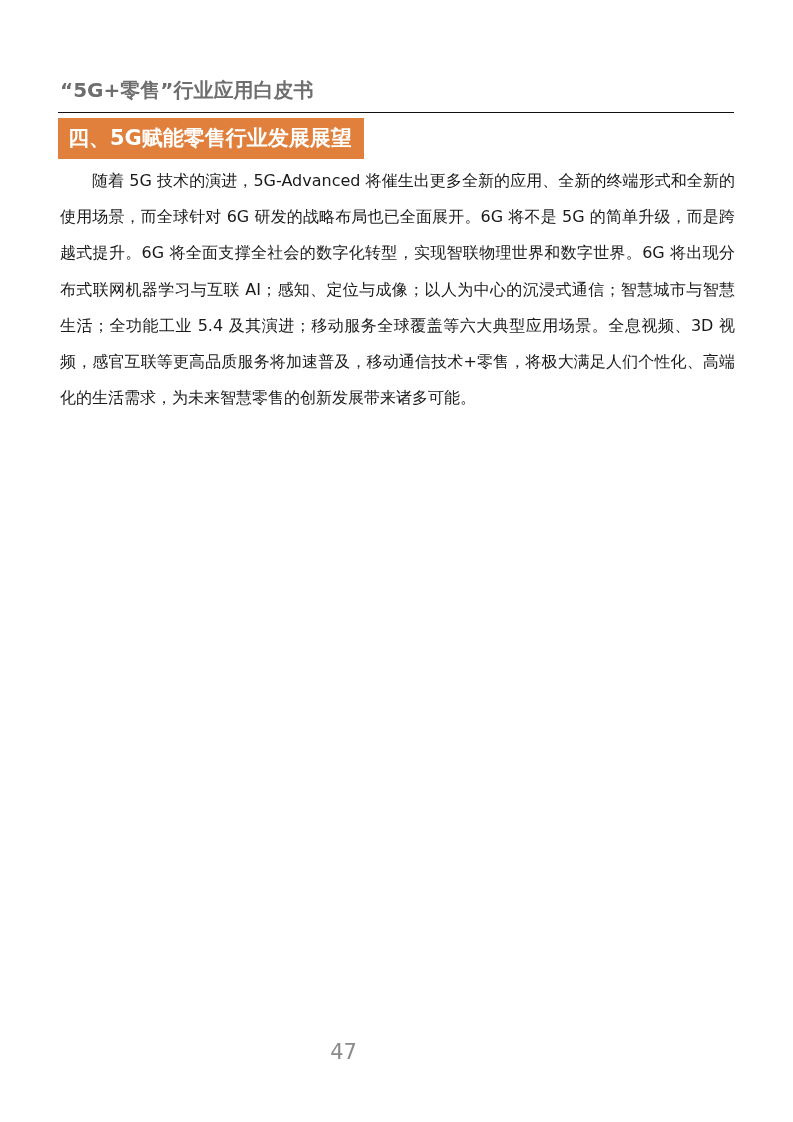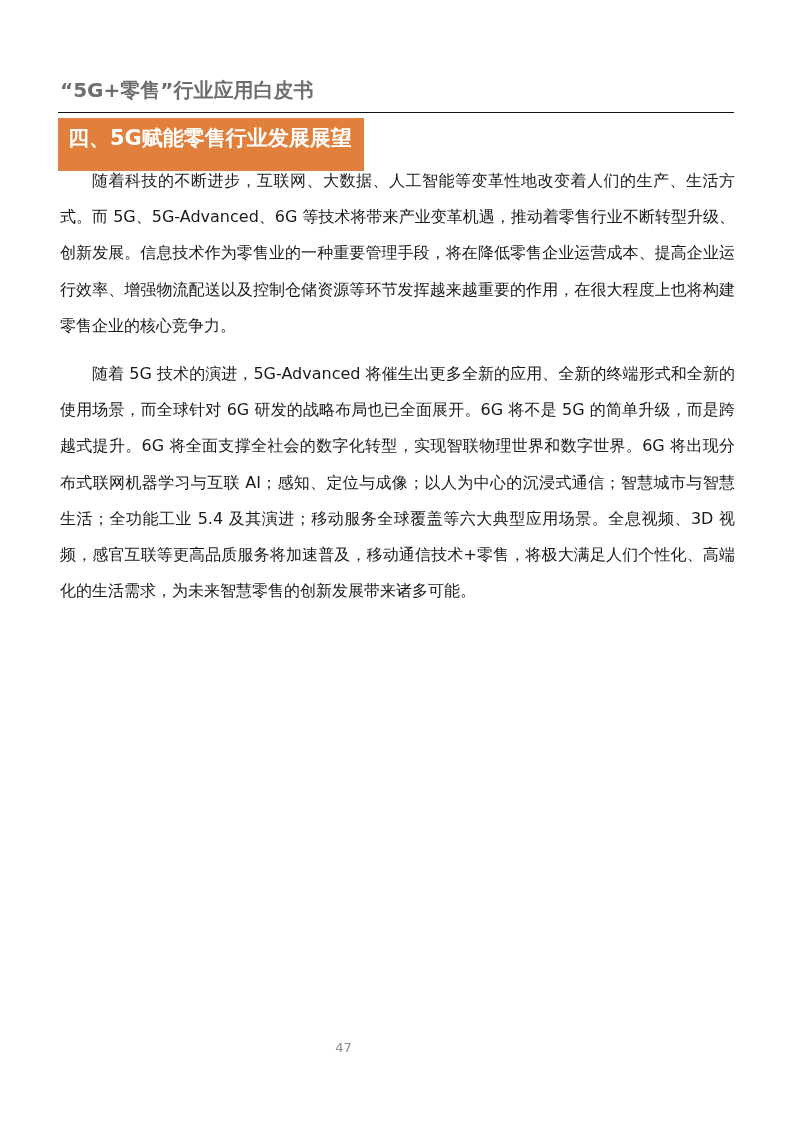--- a/index.html
+++ b/index.html
@@ -3,33 +3,32 @@
   <meta charset="utf-8">
   <style>
     html, body { margin: 0; padding: 0; background: #ffffff; }
     body { width: 793px; height: 1122px; position: relative; overflow: hidden;
            font-family: "DejaVu Sans", "Liberation Sans", sans-serif; color: #1a1a1a; }
     .doc-title { position: absolute; left: 60px; top: 70px; font-size: 20px; font-weight: bold;
                  color: #6e6e6e; letter-spacing: 0px; line-height: 40px; white-space: nowrap; }
     .rule { position: absolute; left: 58px; top: 112px; width: 676px; height: 0;
             border-top: 1.5px solid #111; }
     .section-heading { position: absolute; left: 58px; top: 118px; height: 41px;
-                       padding: 0 12px 12px 10px; background: #E0803C; color: #ffffff;
+                       padding: 0 12px 0 10px; background: #E0803C; color: #ffffff;
                        font-size: 21px; font-weight: bold; line-height: 41px; white-space: nowrap; }
     .body-text { position: absolute; left: 60px; top: 163px; width: 675px; }
     .para { margin: 0 0 12px 0; font-size: 16px; line-height: 36.2px; text-indent: 2em;
             text-align: justify; color: #1a1a1a; }
     .page-number { position: absolute; left: 0; width: 687px; top: 1040px; text-align: center;
-                   font-size: 13px; color: #8a8a8a; }
+                   font-size: 21px; color: #8a8a8a; }
   </style>
 </head>
 <body>
 
 <div class="doc-title">“5G+零售”行业应用白皮书</div>
 <div class="rule"></div>
 <div class="section-heading">四、5G赋能零售行业发展展望</div>
 
 <div class="body-text">
-  <p class="para">随着科技的不断进步，互联网、大数据、人工智能等变革性地改变着人们的生产、生活方式。而 5G、5G-Advanced、6G 等技术将带来产业变革机遇，推动着零售行业不断转型升级、创新发展。信息技术作为零售业的一种重要管理手段，将在降低零售企业运营成本、提高企业运行效率、增强物流配送以及控制仓储资源等环节发挥越来越重要的作用，在很大程度上也将构建零售企业的核心竞争力。</p>
   <p class="para">随着 5G 技术的演进，5G-Advanced 将催生出更多全新的应用、全新的终端形式和全新的使用场景，而全球针对 6G 研发的战略布局也已全面展开。6G 将不是 5G 的简单升级，而是跨越式提升。6G 将全面支撑全社会的数字化转型，实现智联物理世界和数字世界。6G 将出现分布式联网机器学习与互联 AI；感知、定位与成像；以人为中心的沉浸式通信；智慧城市与智慧生活；全功能工业 5.4 及其演进；移动服务全球覆盖等六大典型应用场景。全息视频、3D 视频，感官互联等更高品质服务将加速普及，移动通信技术+零售，将极大满足人们个性化、高端化的生活需求，为未来智慧零售的创新发展带来诸多可能。</p>
 </div>
 
 <div class="page-number">47</div>
 
 </body></html>

